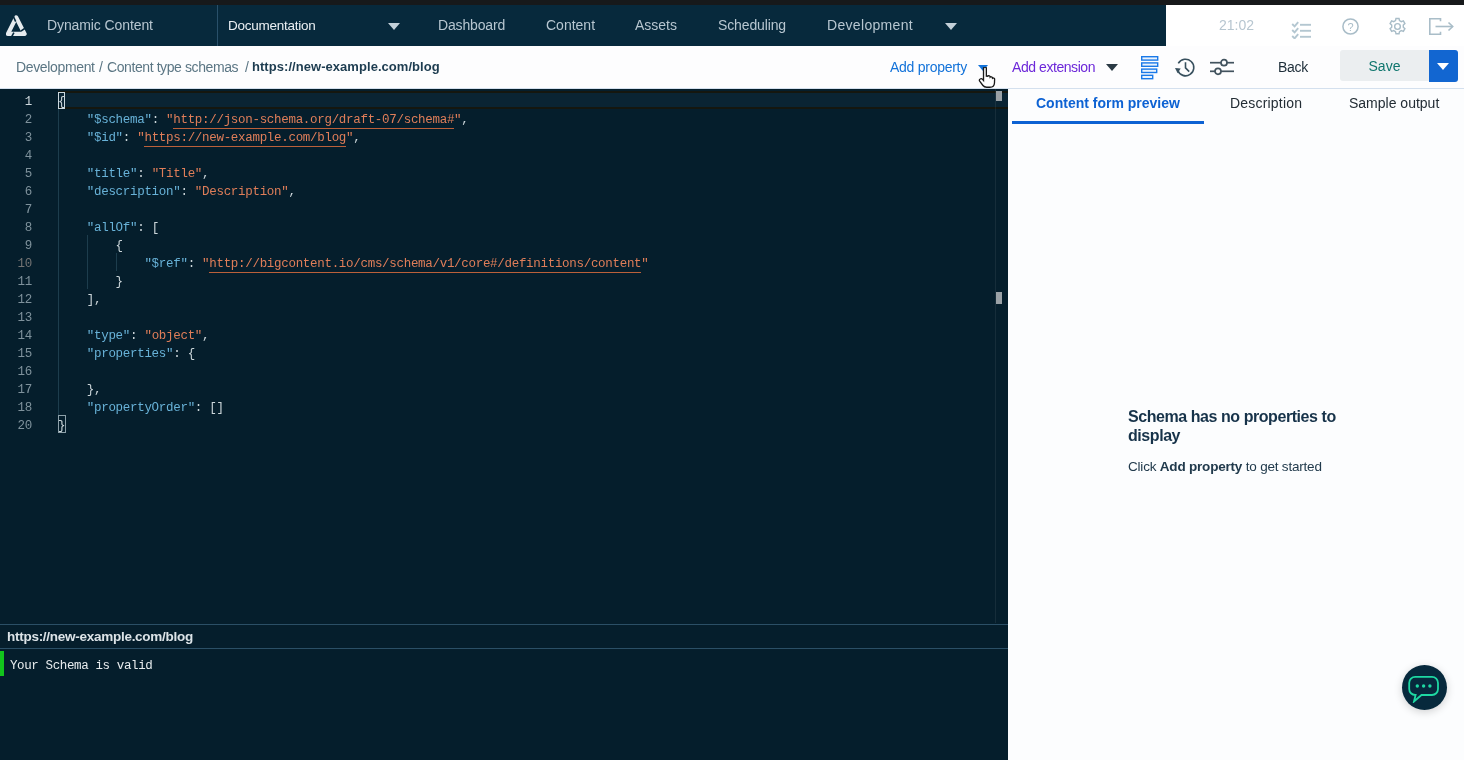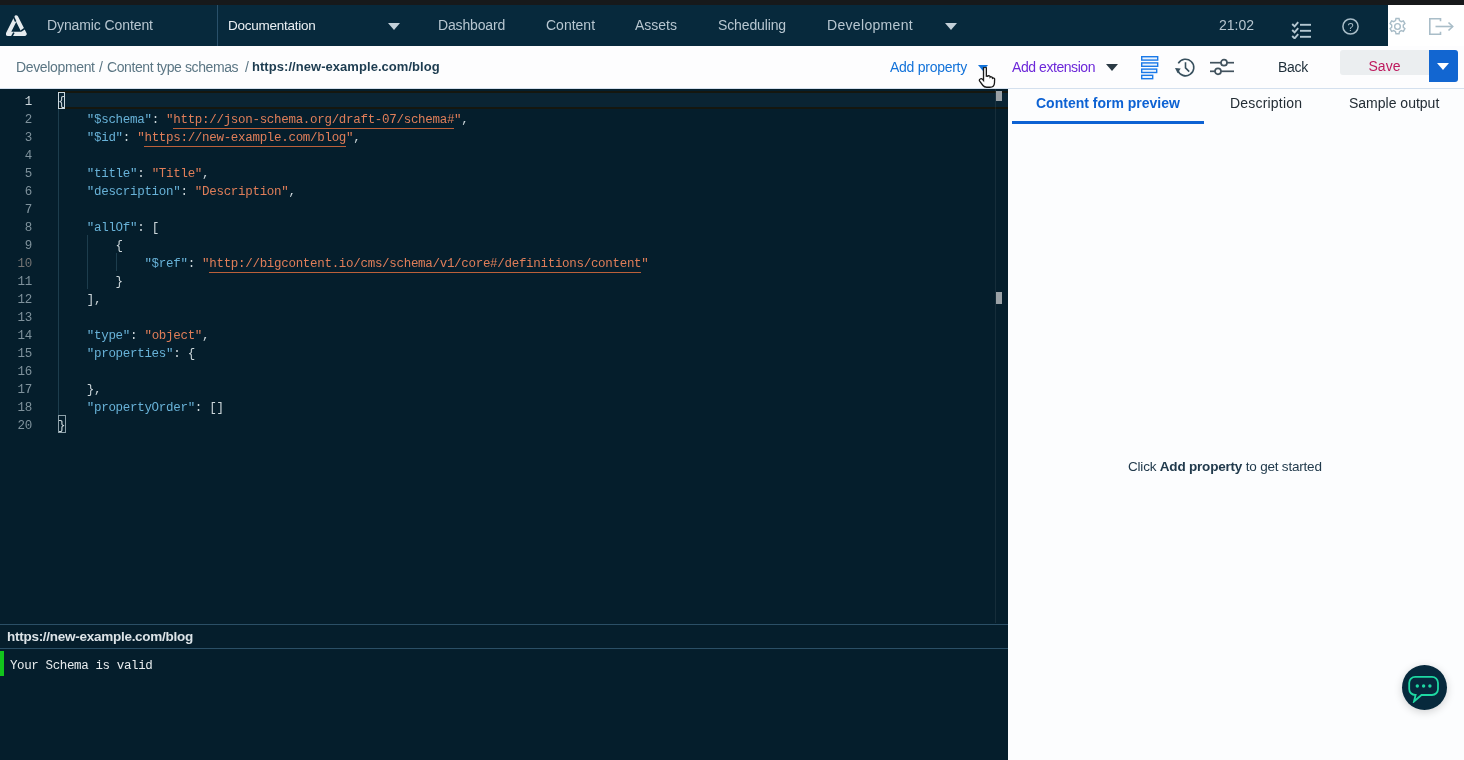--- a/index.html
+++ b/index.html
@@ -5,35 +5,35 @@
 * { margin:0; padding:0; box-sizing:border-box; }
 html,body { width:1464px; height:760px; overflow:hidden; background:#fff;
   font-family:"Liberation Sans", sans-serif; }
 #root { position:relative; width:1464px; height:760px; }
 .abs { position:absolute; }
 
 
 #topstrip { left:0; top:0; width:1464px; height:5px; background:#17191b; }
 
 
-#navbar { left:0; top:5px; width:1388px; height:41px; background:#07293c; }
+#navbar { left:0; top:5px; width:1166px; height:41px; background:#07293c; }
 #navbar .nav-item { position:absolute; top:0; height:41px; line-height:41px;
   color:#b7c6d0; font-size:14px; white-space:nowrap; }
 #nav-divider { left:217px; top:0; width:1px; height:41px; background:#29506a; position:absolute; }
 .caret { position:absolute; width:0; height:0; border-left:6px solid transparent;
   border-right:6px solid transparent; border-top:7px solid #c3d0d9; }
 
 
 #toolbar { left:0; top:46px; width:1464px; height:43px; background:#fdfdfe;
   border-bottom:1px solid #d4e0ee; }
 #toolbar .t { position:absolute; top:0; height:42px; line-height:42px; font-size:15px; white-space:nowrap; }
 
 
-#save-main { left:1340px; top:50px; width:89px; height:25px; background:#ebeef0;
-  border-radius:3px 0 0 3px; color:#be185d; font-size:14px; text-align:center; line-height:32px; }
+#save-main { left:1340px; top:50px; width:89px; height:31px; background:#ebeef0;
+  border-radius:3px 0 0 3px; color:#0f766e; font-size:14px; text-align:center; line-height:32px; }
 #save-drop { left:1429px; top:50px; width:29px; height:32px; background:#1266d1; border-radius:0 3px 3px 0; }
 
 
 #editor { left:0; top:89px; width:1008px; height:671px; background:#051e2c; }
 .gut { position:absolute; width:32px; text-align:right; font-family:"Liberation Mono",monospace;
   font-size:12.5px; letter-spacing:-0.3px; line-height:18px; height:18px; color:#7f929c; }
 .cl { position:absolute; left:58px; font-family:"Liberation Mono",monospace; font-size:12.5px; letter-spacing:-0.3px;
   line-height:18px; height:18px; white-space:pre; color:#ccd6da; }
 .k { color:#68b2d8; }
 .s { color:#e07e59; }
@@ -221,20 +221,21 @@
     <div id="con-sep2" class="abs"></div>
     <div id="con-green" class="abs"></div>
     <div id="con-msg" class="abs">Your Schema is valid</div>
   </div>
 
   <div id="rpanel" class="abs">
     <div class="tab" style="left:28px;color:#0d62d3;font-weight:bold">Content form preview</div>
     <div class="tab" style="left:222px;letter-spacing:0.2px">Description</div>
     <div class="tab" style="left:341px">Sample output</div>
     <div id="tab-underline"></div>
+    <div id="rp-head">Schema has no properties to display</div>
     <div id="rp-sub">Click <b>Add property</b> to get started</div>
   </div>
 
   <div id="chat" class="abs">
     <svg style="position:absolute;left:5px;top:10px" width="34" height="28" viewBox="0 0 34 28">
       <path fill="none" stroke="#1ed9a3" stroke-width="1.8" d="M8.2 1.9 H25 a6 6 0 0 1 6 6 V14 a6 6 0 0 1 -6 6 H14.5 L7.0 26.5 L8.6 20 H8.2 a6 6 0 0 1 -6-6 V7.9 a6 6 0 0 1 6-6 Z"></path>
       <circle cx="10.3" cy="11" r="1.7" fill="#1ed9a3"></circle>
       <circle cx="16.6" cy="11" r="1.7" fill="#1ed9a3"></circle>
       <circle cx="22.9" cy="11" r="1.7" fill="#1ed9a3"></circle>
     </svg>

